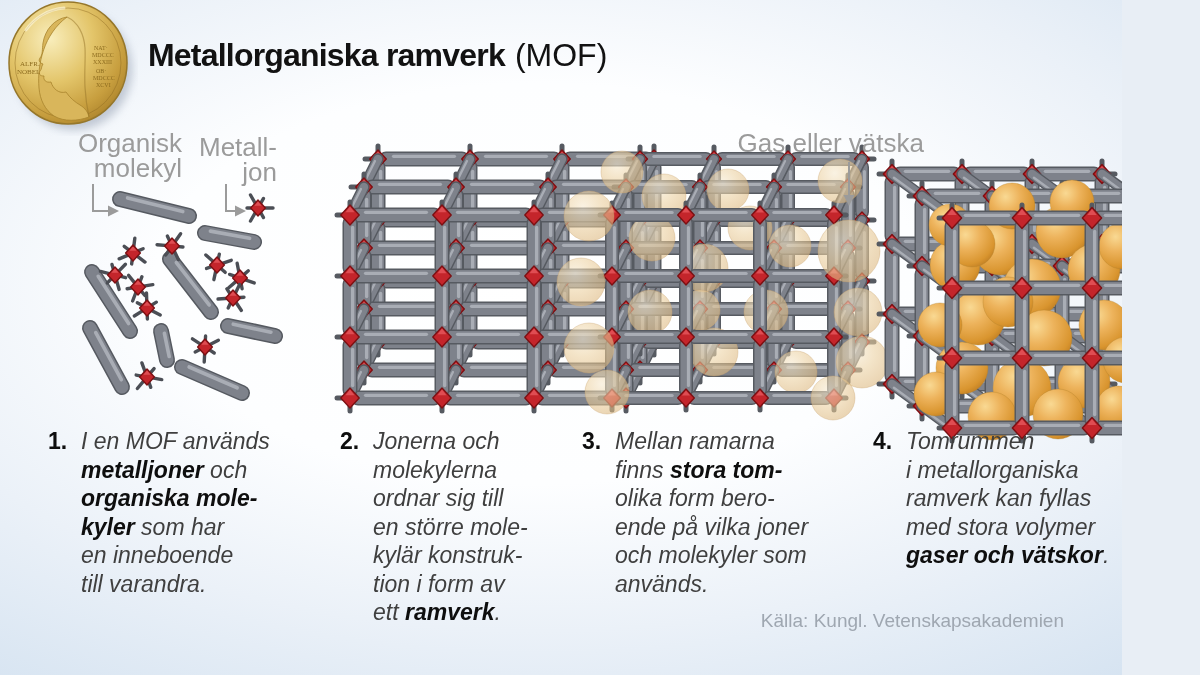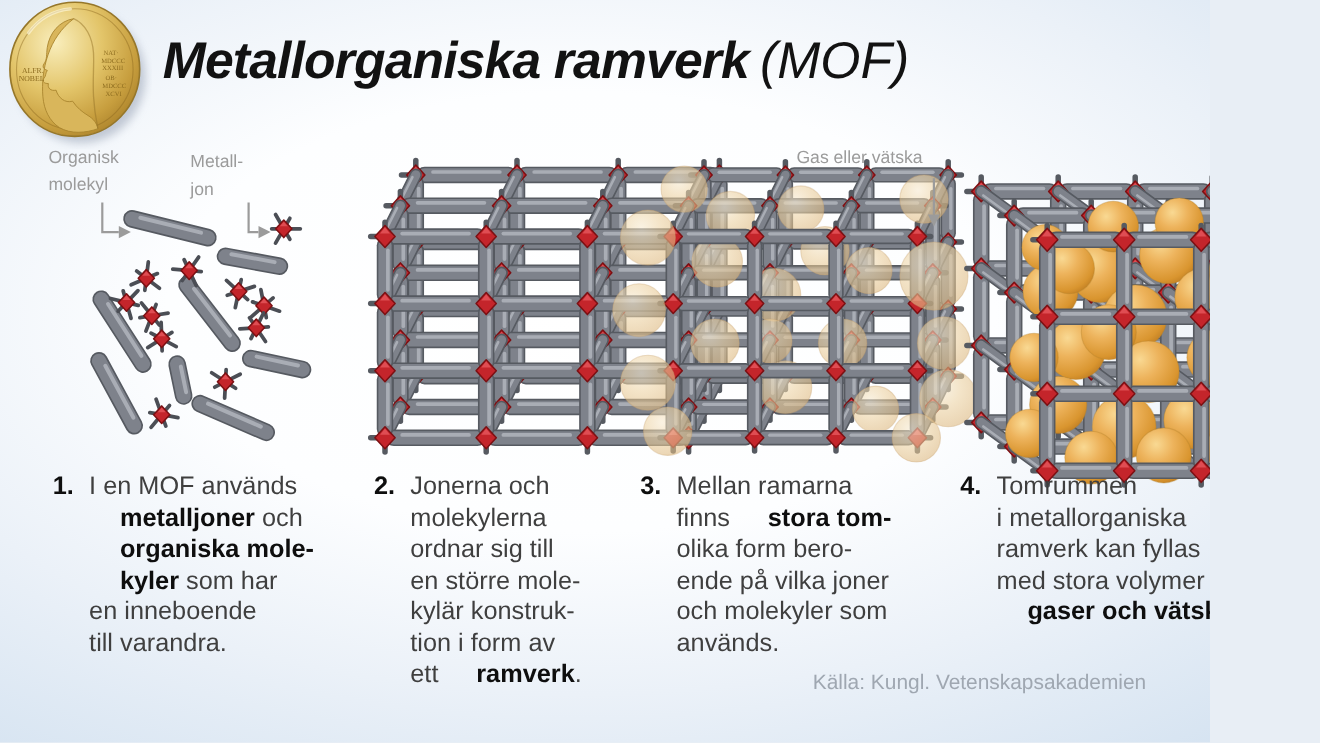--- a/index.html
+++ b/index.html
@@ -1,34 +1,35 @@
 <!DOCTYPE html>
 <html><head>
 <meta charset="utf-8">
 <style>
   html,body{margin:0;padding:0;background:#e8eef5;}
   .stage{
     position:relative;width:1100px;height:675px;overflow:hidden;
     font-family:"Liberation Sans",sans-serif;
     background:
       radial-gradient(ellipse 90% 78% at 48% 42%, #ffffff 0%, #fdfeff 38%, #ebf1f8 66%, #d2e1f0 100%);
+    padding-left: 22px;
   }
   #fig{position:absolute;left:0;top:0;}
-  .title{position:absolute;left:148px;top:28px;font-size:47px;line-height:54px;
-         color:#121212;letter-spacing:-0.8px;white-space:nowrap;font-style:italic;}
+  .title{position:absolute;left:148px;top:28px;font-size:32px;line-height:54px;
+         color:#121212;letter-spacing:-0.8px;white-space:nowrap;}
   .title .bold{font-weight:700;}
   .title .light{font-weight:400;margin-left:10px;letter-spacing:0;}
-  .glabel{position:absolute;color:#9b9b9b;font-size:16px;line-height:25px;text-align:left;}
+  .glabel{position:absolute;color:#9b9b9b;font-size:26px;line-height:25px;text-align:right;}
   #lab-org{left:44px;top:131px;width:138px;}
   #lab-met{left:173px;top:135px;width:104px;}
   #lab-gas{left:724px;top:131px;width:200px;white-space:nowrap;}
   .step{position:absolute;top:427px;display:flex;font-size:23px;line-height:28.5px;color:#3f3f3f;}
   .step .num{font-weight:700;color:#0e0e0e;width:33px;flex:none;}
-  .sline{white-space:nowrap;}
-  .sline .b{font-weight:700;color:#0e0e0e;margin-left:28px;}
+  .sline{white-space:nowrap;font-style:italic;}
+  .sline .b{font-weight:700;color:#0e0e0e;}
   #step1{left:48px;}#step2{left:340px;}#step3{left:582px;}#step4{left:873px;}
   .source{position:absolute;top:610px;right:58px;font-size:19px;color:#9fa7b1;white-space:nowrap;}
   .medal{position:absolute;left:4px;top:0px;}
   .mtxt{font-family:"Liberation Serif",serif;fill:#8d6c1f;}
 </style>
 </head>
 <body>
 
 <div class="stage">
 

